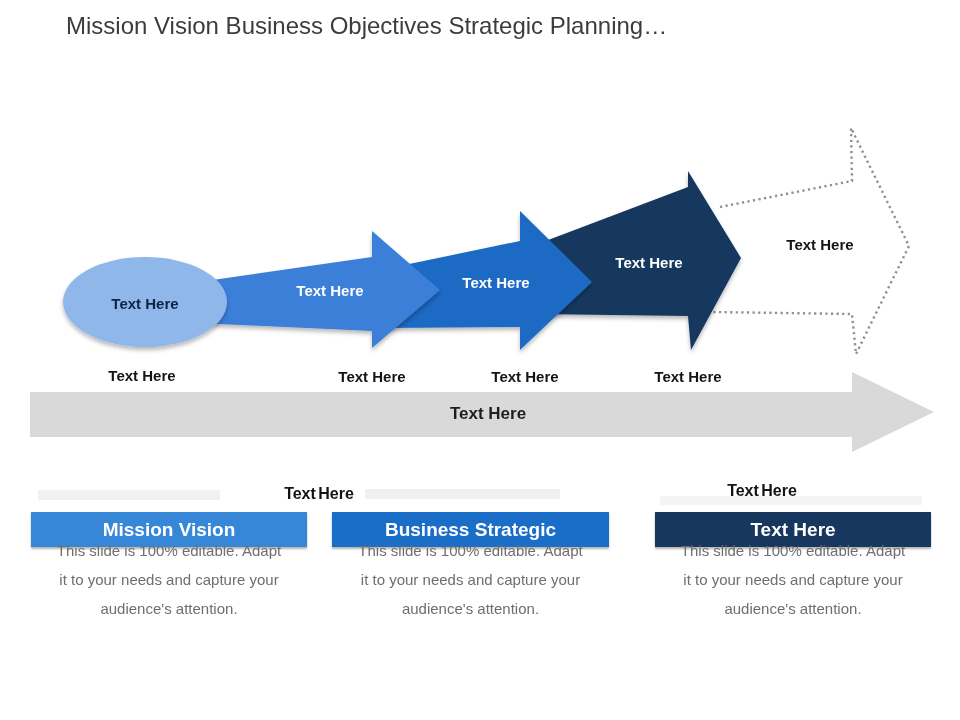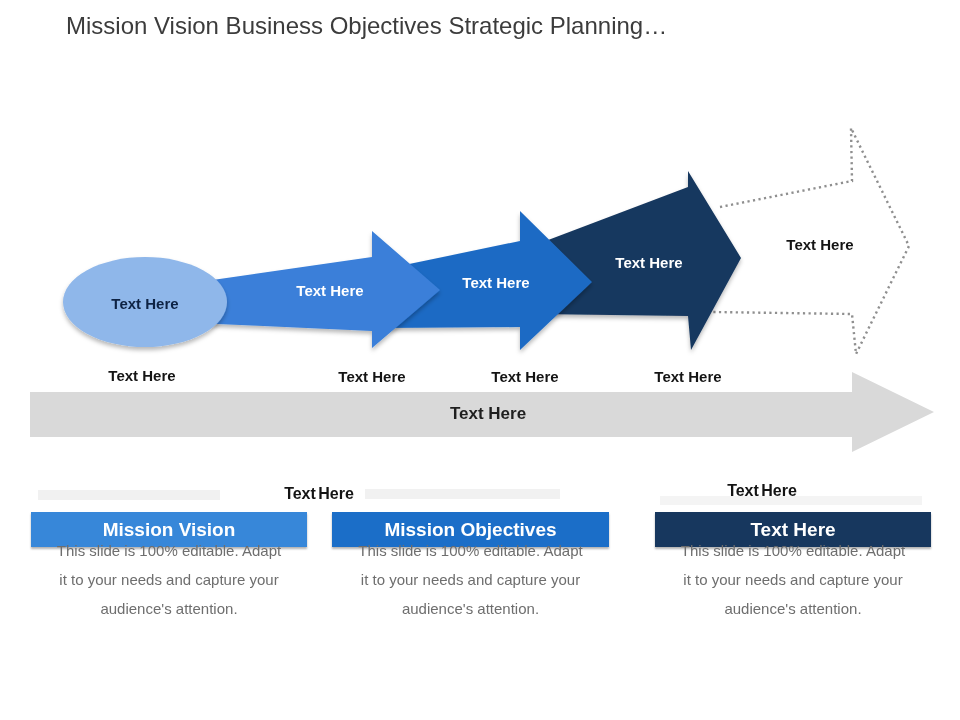--- a/index.html
+++ b/index.html
@@ -83,21 +83,21 @@
   <div class="ghost-band" style="left:365px;top:489px;width:195px"></div>
   <div class="ghost-band" style="left:660px;top:496px;width:262px;height:9px;background:#F1F1F1"></div>
 
   <div class="lbl floating" style="left:319px;top:494px">Text Here</div>
   <div class="lbl floating" style="left:762px;top:491px">Text Here</div>
 
   <div class="card" style="left:31px;width:276px;background:var(--c-card1,#3787D9)">
     <span class="card-header">Mission Vision</span>
   </div>
   <div class="card" style="left:332px;width:277px;background:var(--c-card2,#1B6EC8)">
-    <span class="card-header">Mission Objectives</span>
+    <span class="card-header">Business Strategic</span>
   </div>
   <div class="card" style="left:655px;width:276px;background:var(--c-card3,#17375E)">
     <span class="card-header">Text Here</span>
   </div>
 
   <div class="card-desc" style="left:29px;width:280px">
     <span>This slide is 100% editable. Adapt</span>
     <span>it to your needs and capture your</span>
     <span>audience's attention.</span>
   </div>

